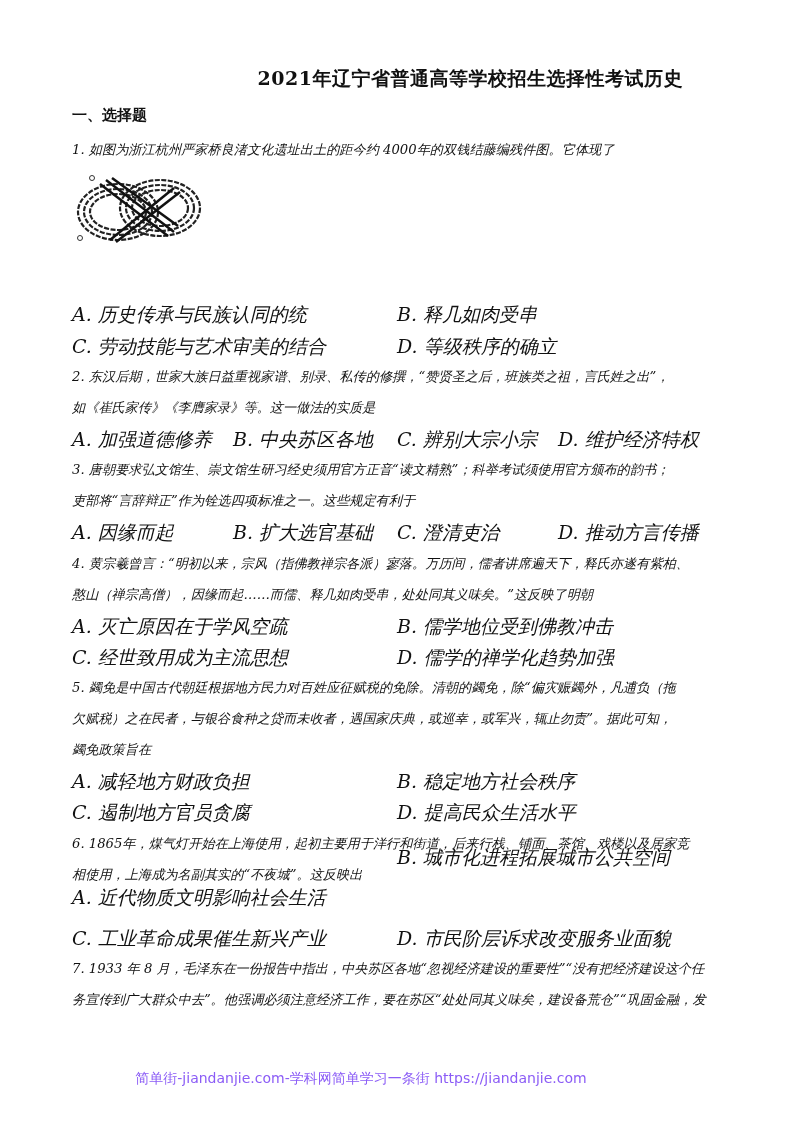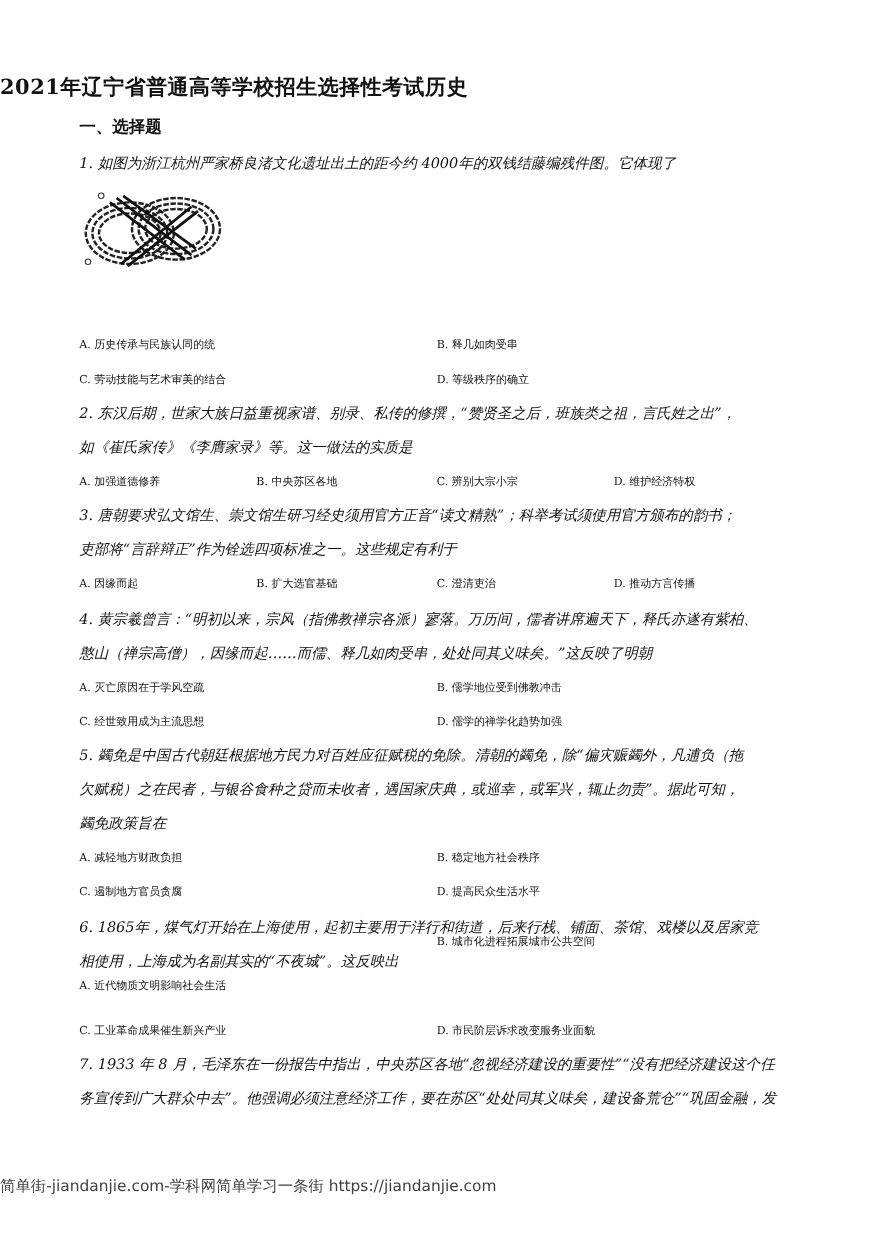--- a/index.html
+++ b/index.html
@@ -3,36 +3,36 @@
 <meta charset="utf-8">
 <style>
   html, body { margin: 0; padding: 0; background: #ffffff; }
   body {
     width: 793px; height: 1122px; position: relative; overflow: hidden;
     font-family: "DejaVu Serif", "Liberation Serif", serif;
     color: #111111;
   }
   .page-title {
     position: absolute; left: 0; width: 683px; top: 66px;
-    text-align: left; font-size: 19px; font-weight: bold; letter-spacing: 0.5px;
+    text-align: right; font-size: 19px; font-weight: bold; letter-spacing: 0.5px;
   }
   .section-title {
     position: absolute; left: 72px; top: 106px; font-size: 15px; font-weight: bold;
   }
   .line {
     position: absolute; left: 72px; font-size: 13.2px; white-space: nowrap; line-height: 18px; font-style: italic;
   }
-  .opt { position: absolute; font-size: 10px; white-space: nowrap; line-height: 18px; }
+  .opt { position: absolute; font-size: 19px; white-space: nowrap; line-height: 18px; font-style: italic; }
   .figure {
     position: absolute; left: 70px; top: 170px; width: 140px; height: 80px;
   }
   .footer {
-    position: absolute; left: 0; width: 722px; top: 1070px; text-align: left;
+    position: absolute; left: 0; width: 722px; top: 1070px; text-align: center;
     font-family: "DejaVu Sans", "Liberation Sans", sans-serif;
-    font-size: 14px; color: #404040;
+    font-size: 14px; color: #8b5cf6;
   }
 </style>
 </head>
 <body>
 
 <div>
   <div class="page-title">2021年辽宁省普通高等学校招生选择性考试历史</div>
   <div class="section-title">一、选择题</div>
 
   <div class="line" style="top:141px">1. 如图为浙江杭州严家桥良渚文化遗址出土的距今约 4000年的双钱结藤编残件图。它体现了</div>

